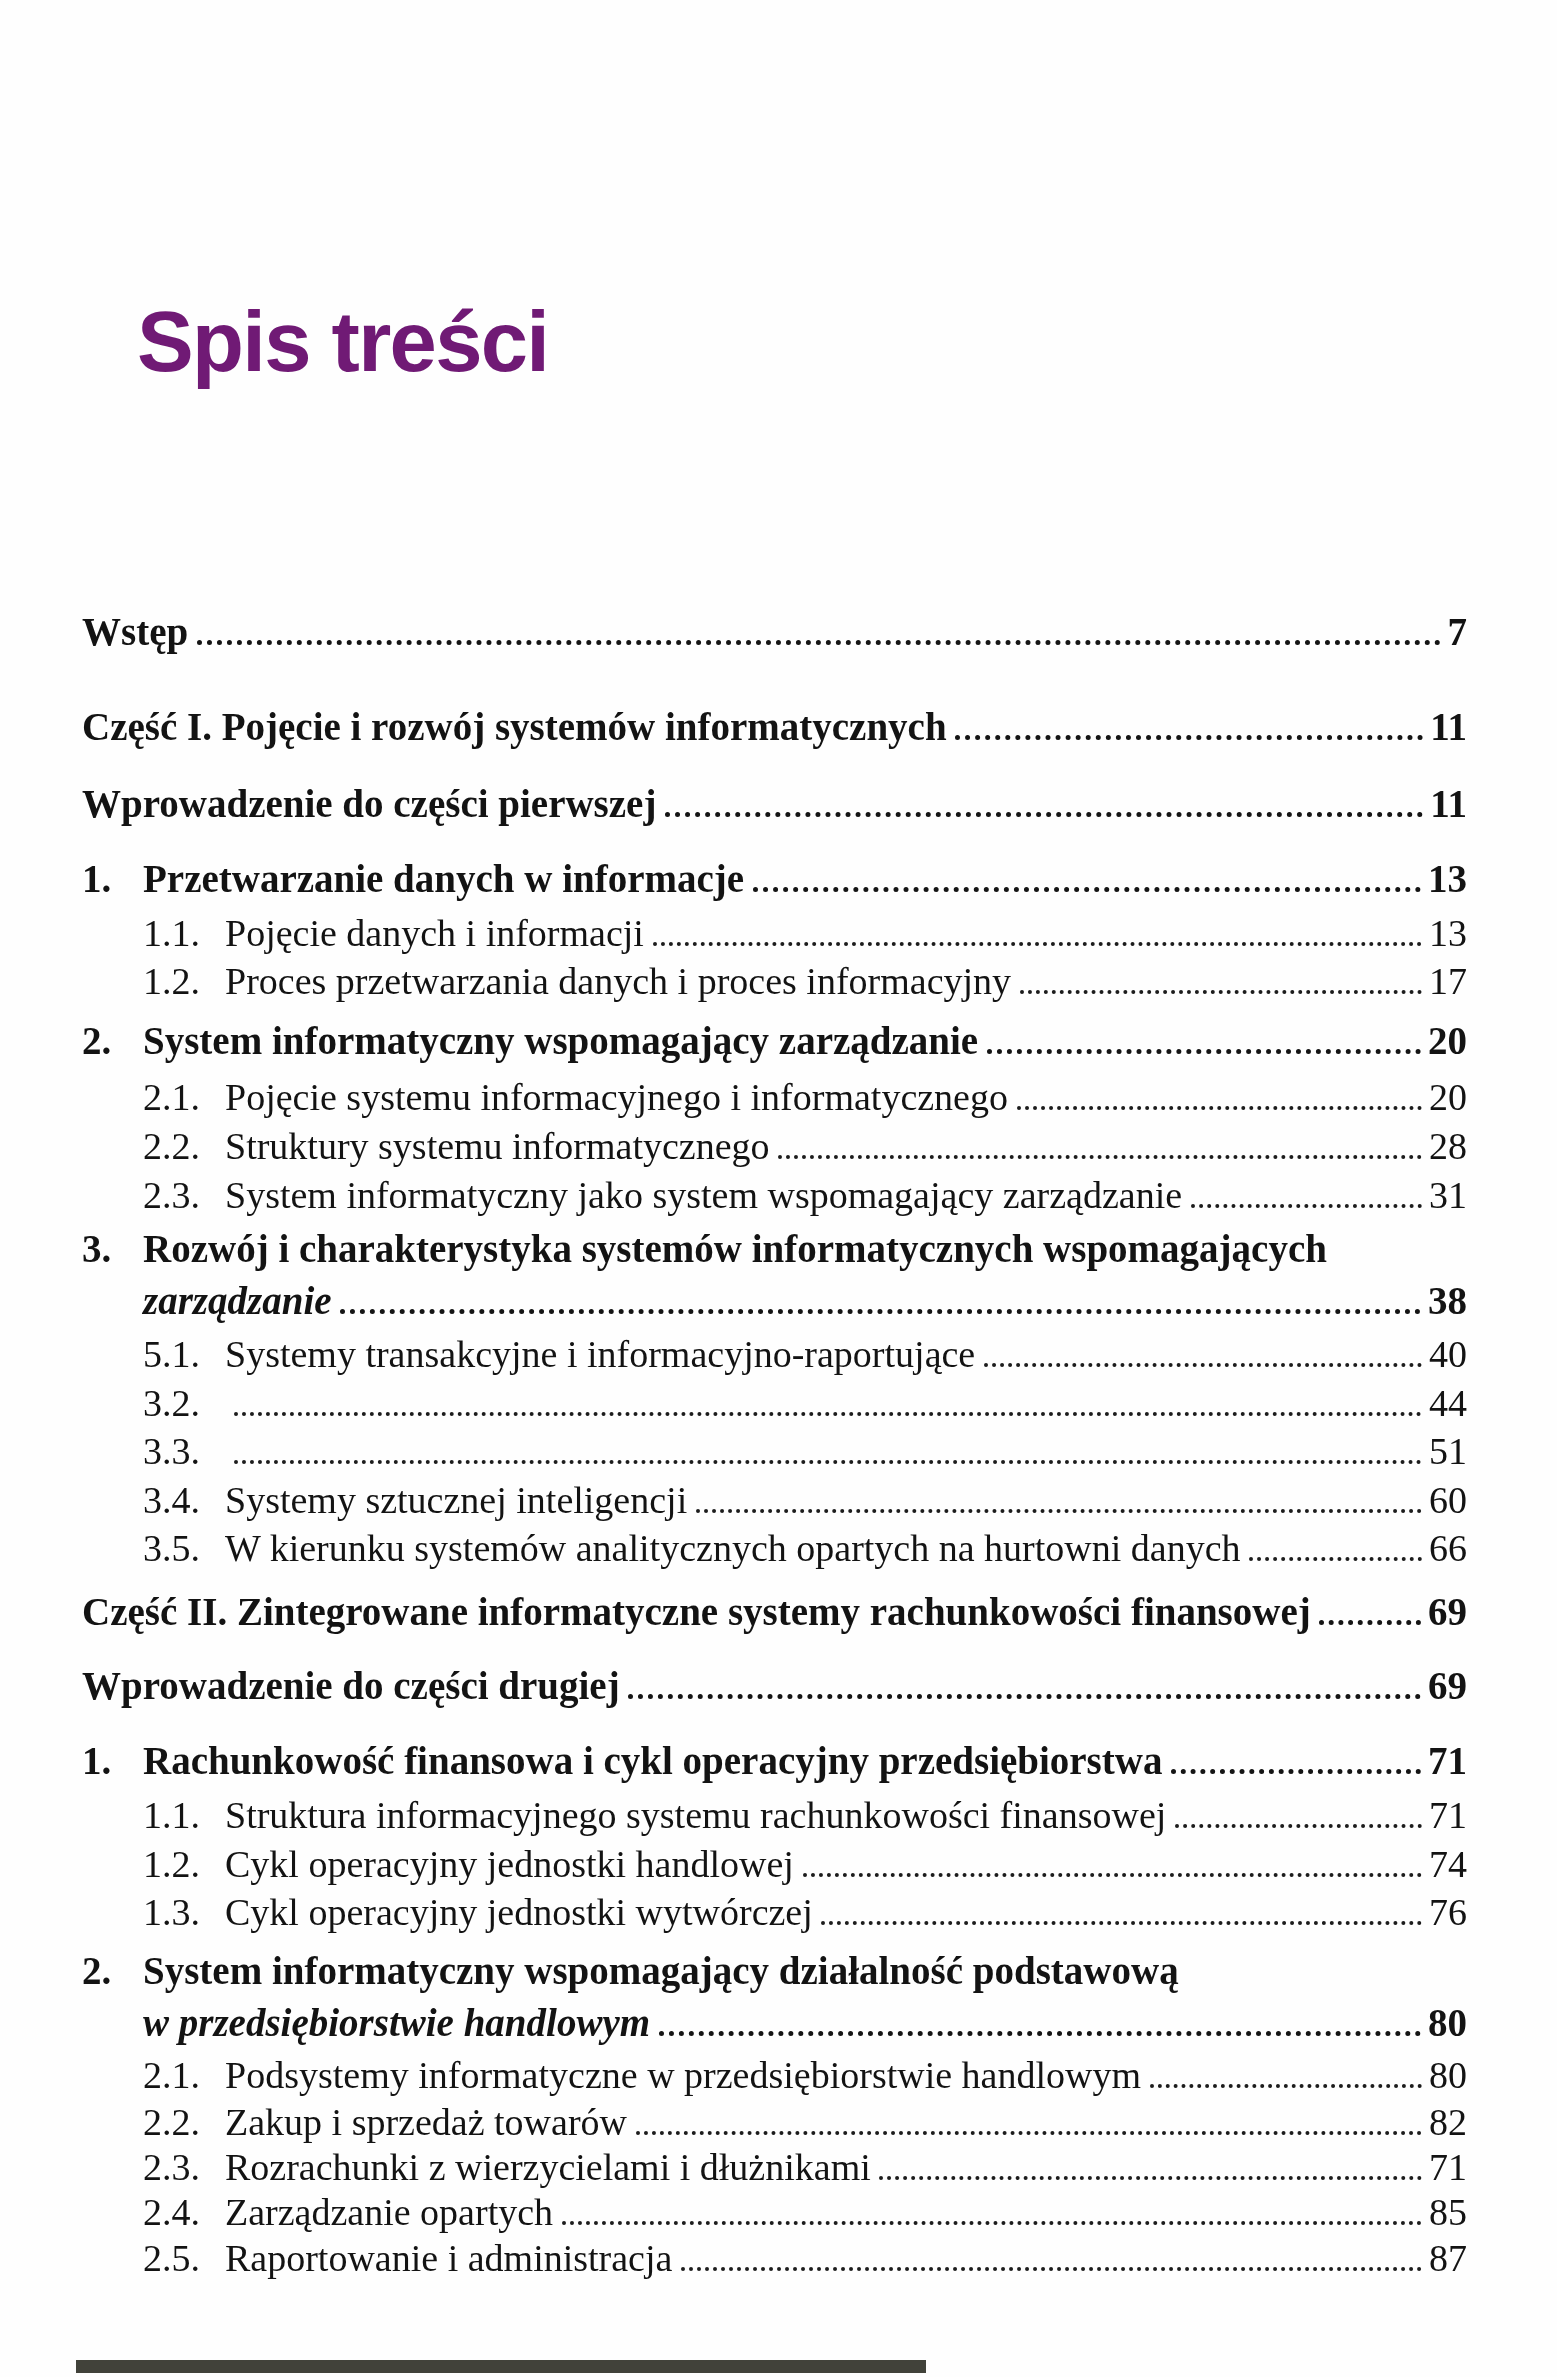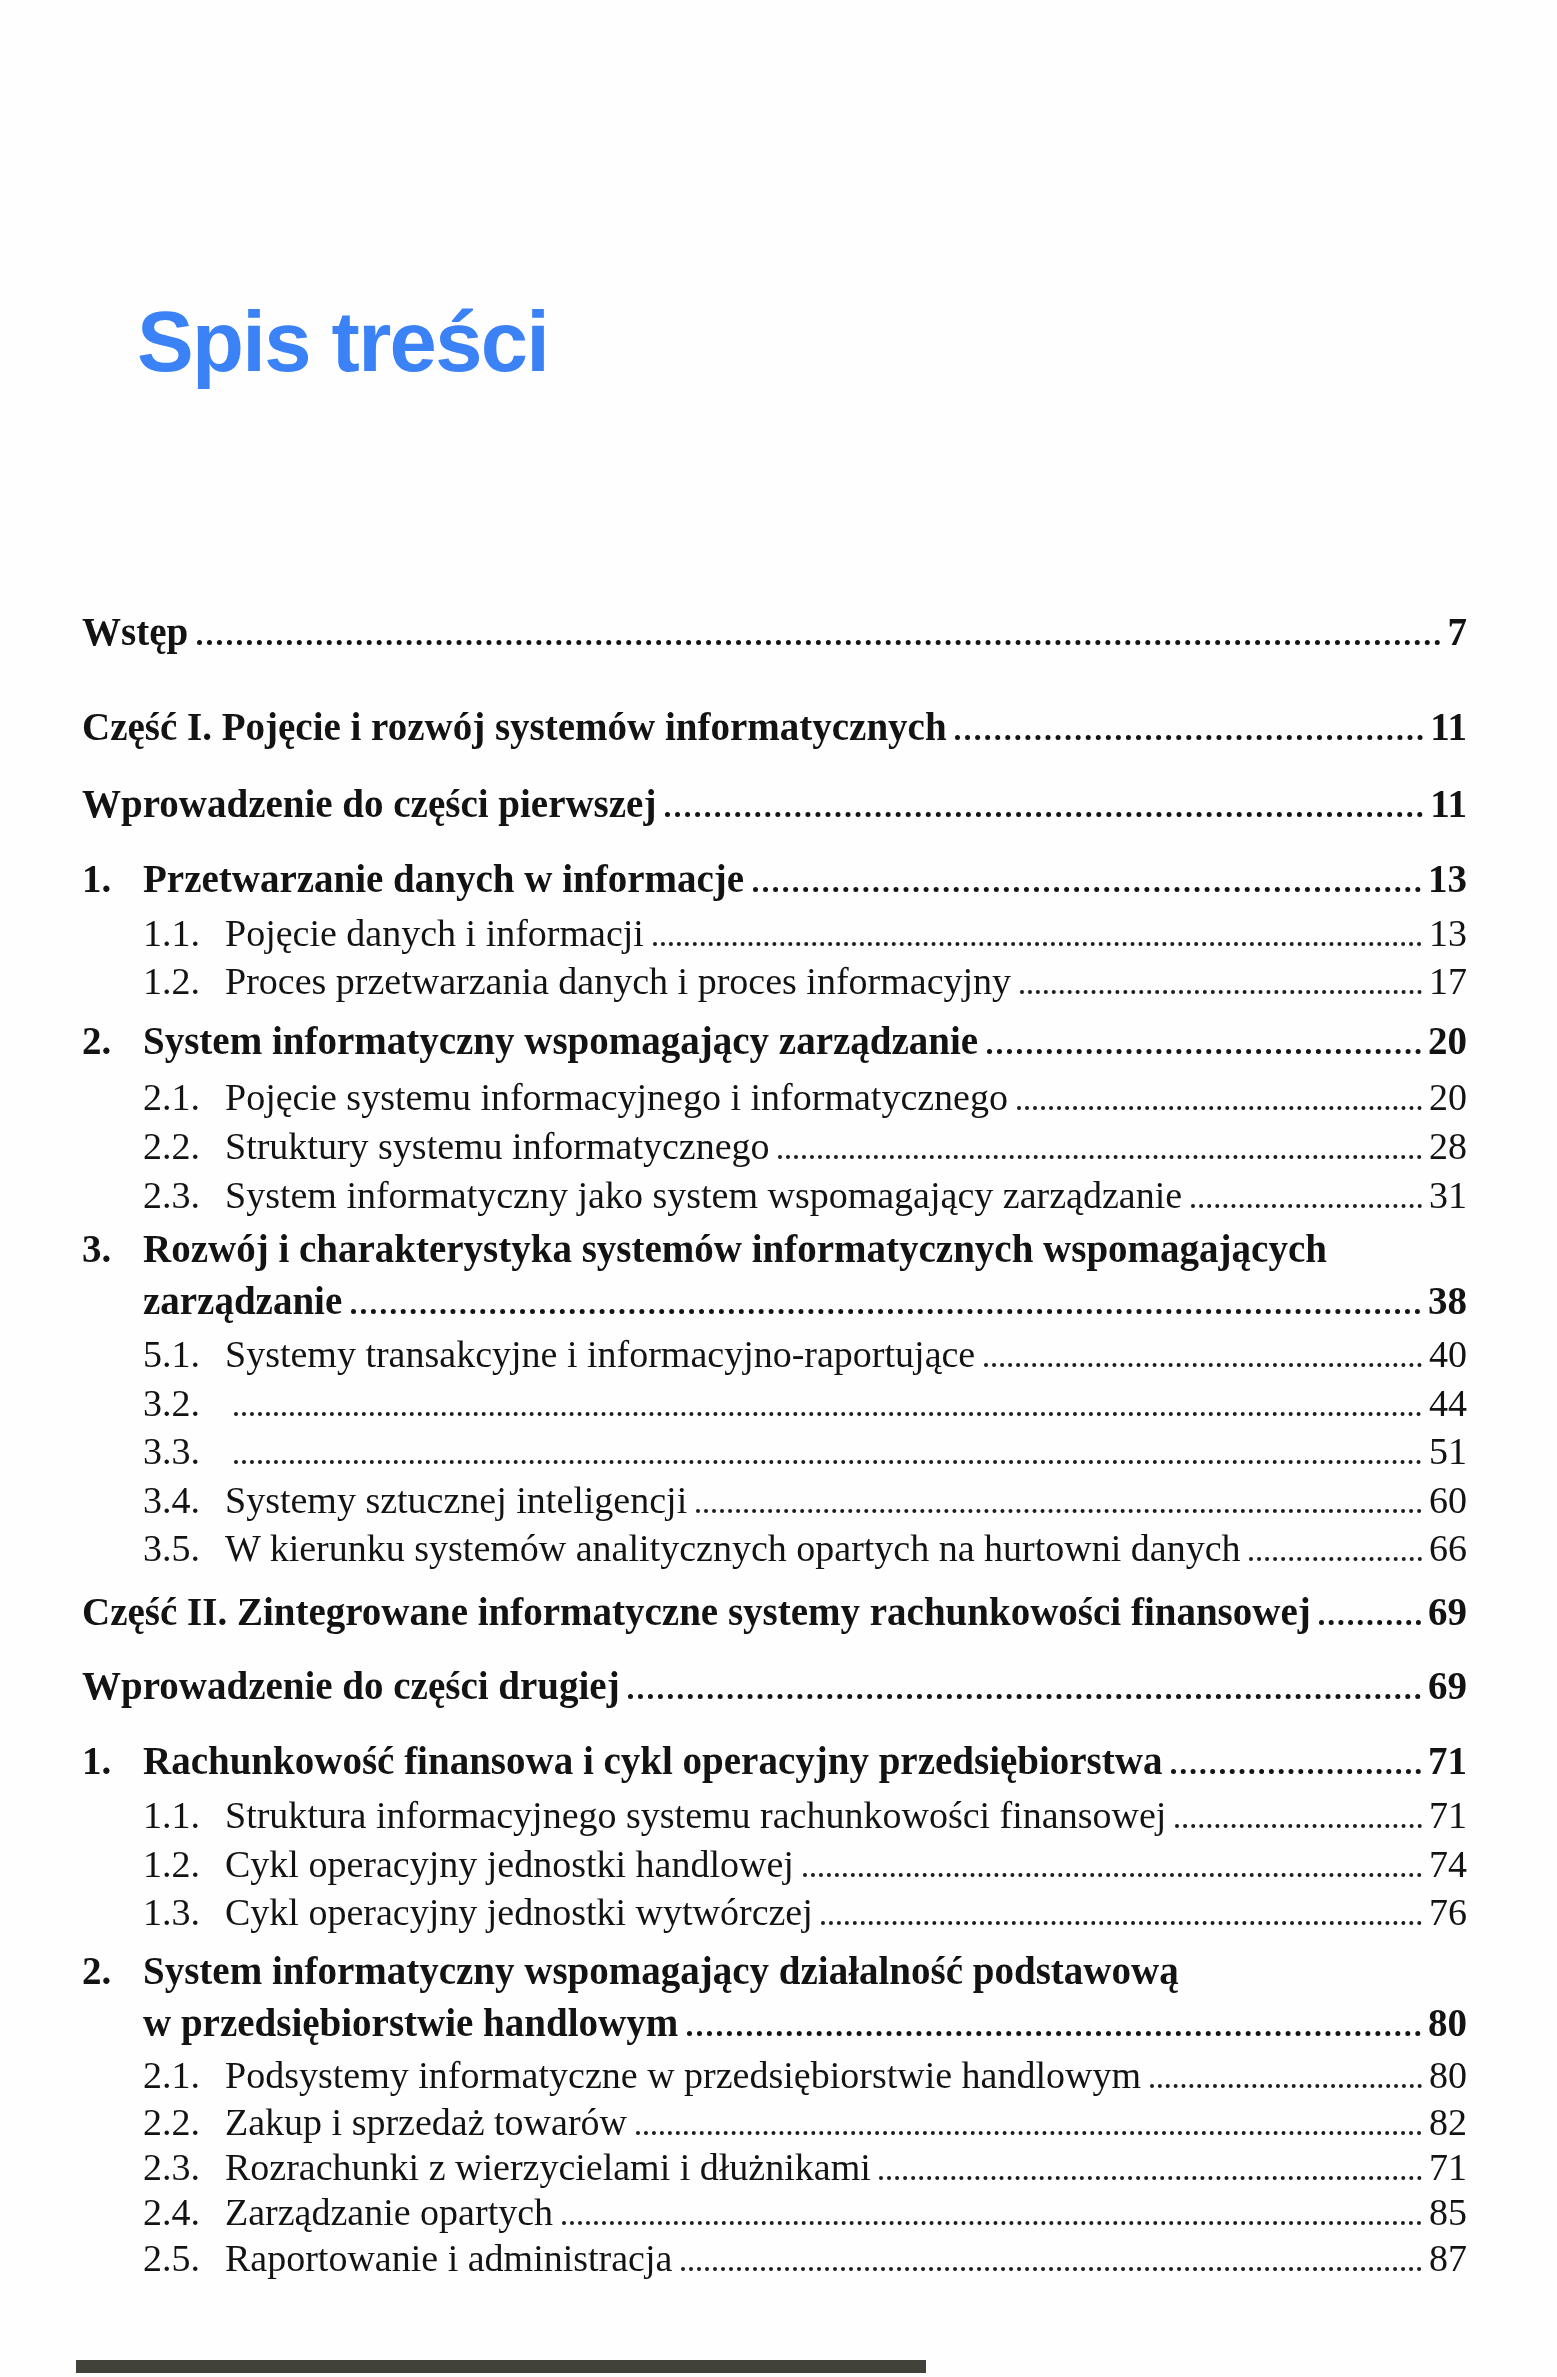--- a/index.html
+++ b/index.html
@@ -9,31 +9,31 @@
     width:1557px;height:2377px;
     background:#fefefe;
     overflow:hidden;
     font-family:"Liberation Serif", serif;
     color:#131313;
   }
   .doc-title{
     position:absolute;left:137px;top:293px;margin:0;
     font-family:"Liberation Sans", sans-serif;
     font-weight:bold;font-size:85px;letter-spacing:-1.7px;
-    color:#3b82f6;
+    color:#701a75;
   }
   .row{
     position:absolute;left:82px;right:90px;
     display:flex;align-items:baseline;
     font-size:38px;line-height:49px;white-space:nowrap;
   }
   .row.b{font-weight:bold;font-size:39px;}
   .num{flex:0 0 61px;}
   .subnum{flex:0 0 82px;margin-left:61px;}
-  .ind{margin-left:61px;}
+  .ind{margin-left:61px;font-style:italic;}
   .lbl{flex:0 0 auto;text-align:center;}
   .leader{
     flex:1 1 auto;height:0;min-width:24px;
     border-bottom:4.3px dotted #1c1c1c;
     margin:0 7px 0 8.7px;
   }
   .row.b .leader{border-bottom:5.2px dotted #141414;}
   .pg{flex:0 0 auto;}
   .artifact{
     position:absolute;left:76px;top:2360px;

